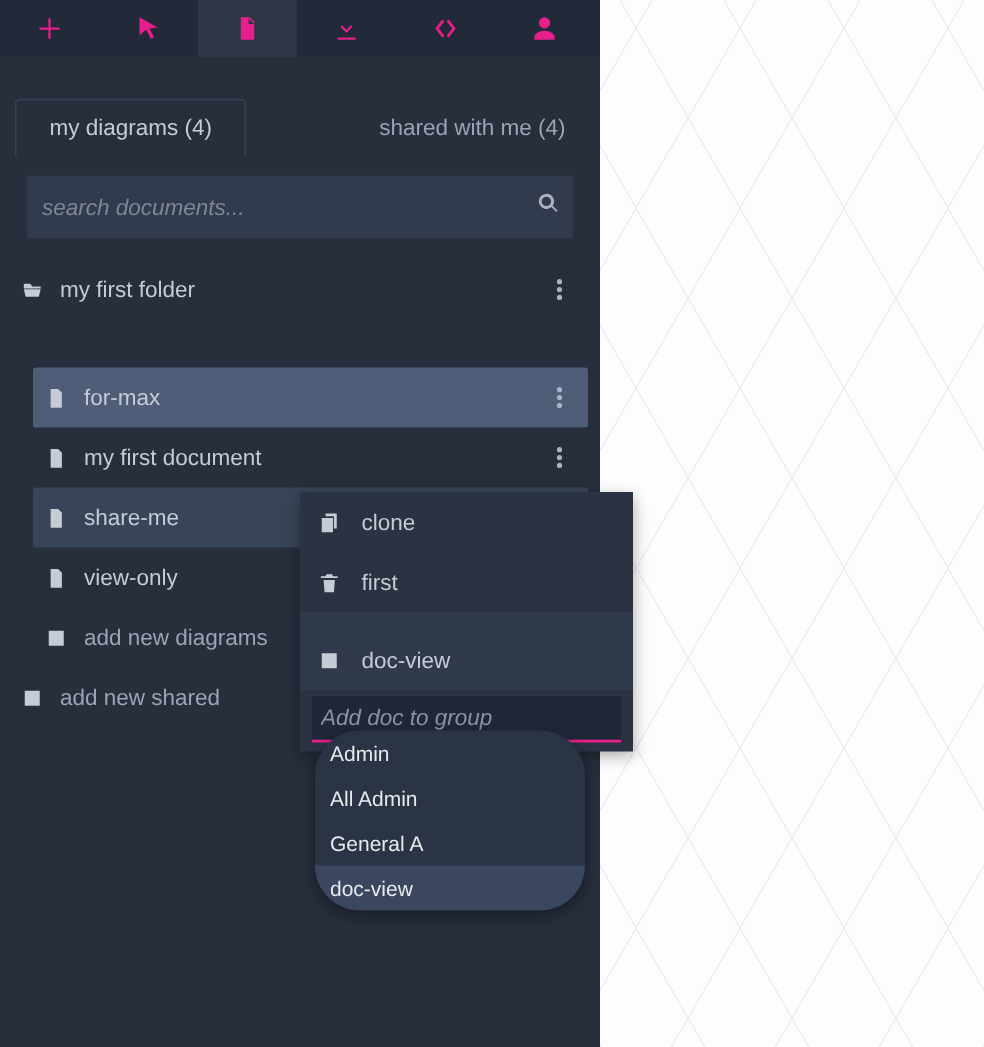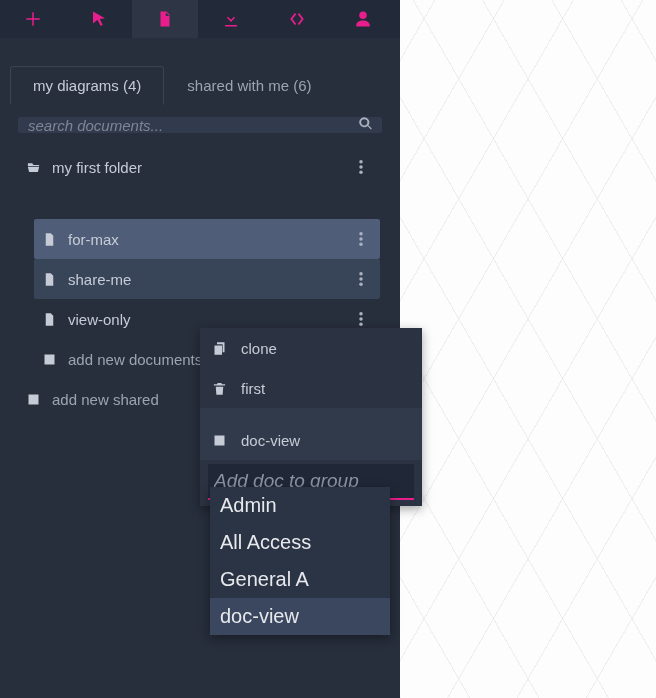--- a/index.html
+++ b/index.html
@@ -48,53 +48,53 @@
   }
   .toolbar .tbtn{
     width:66px;height:38px;
     display:flex;align-items:center;justify-content:center;
     color:var(--accent);
     cursor:pointer;
   }
   .toolbar .tbtn.active{background:var(--bg2);}
   .toolbar svg{width:18px;height:18px;fill:var(--accent);}
   .tabs{
-    display:flex;gap:0;margin:28px 0 12px 10px;
+    display:flex;gap:17px;margin:28px 0 12px 10px;justify-content:space-between;
   }
   .tab{
     padding:10px 22px;
     color:var(--text);
     border:1px solid transparent;
     font-size:15px;
     cursor:pointer;
     border-radius:3px 3px 0 0;
   }
   .tab.active{
     border:1px solid var(--tab-border);
     border-bottom:1px solid var(--bg);
     color:var(--text-light);
   }
   .searchwrap{
     margin:0 18px 14px 18px;
     background:#323b4d;
     border-radius:2px;
     display:flex;align-items:center;
-    height:16px;
+    height:42px;
   }
   .searchwrap input{
     flex:1;background:transparent;border:0;outline:0;
     color:var(--text-light);
     font-style:italic;font-size:15px;
     padding:6px 10px;
   }
   .searchwrap input::placeholder{color:#7d8696;font-style:italic;}
   .searchwrap .mag{
     width:34px;text-align:center;color:#aab1bf;
   }
-  .tree{padding:0 20px;}
+  .tree{padding:0 8px;}
   .row{
     display:flex;align-items:center;
     height:40px;
     padding:0 8px 0 2px;
     font-size:15px;
     color:var(--text-light);
     border-radius:2px;
     position:relative;
   }
   .row .ricon{width:22px;display:flex;justify-content:center;margin-right:8px;}
@@ -126,35 +126,36 @@
   }
   .ctxmenu .mi svg{width:15px;height:15px;fill:#c6ccd6;}
   .ctxmenu .sep{height:12px;background:var(--menu2);}
   .ctxmenu .mi.group{background:var(--menu2);}
   .ctxmenu .addgroup{
     margin:4px 8px 6px 8px;
     border-bottom:2px solid var(--accent);
   }
   .ctxmenu .addgroup input{
     width:100%;background:#202838;border:0;outline:0;
-    color:var(--text-light);font-style:italic;font-size:19px;
+    color:var(--text-light);font-style:italic;font-size:15px;
     padding:6px 6px;
   }
   .ctxmenu .addgroup input::placeholder{color:#8a93a3;font-style:italic;}
   
   .poplist{
     position:absolute;
     left:210px;top:487px;
     width:180px;
     background:var(--pop);
     box-shadow:0 3px 10px rgba(0,0,0,.4);
     color:var(--white);
-    font-size:20px;
+    font-size:14px;
     max-height:210px;
     overflow:hidden;
+    border-radius:30px;
   }
   .poplist .pi{
     padding:7px 10px;
     cursor:pointer;
   }
   .poplist .pi.hover{background:var(--pop-hover);}
   
   
 </style>
 </head>
@@ -192,21 +193,21 @@
     </div>
     <div class="tbtn">
       <svg viewBox="0 0 24 24">
           <path d="M12 12a5 5 0 100-10 5 5 0 000 10zm0 2c-5 0-9 2.5-9 6v2h18v-2c0-3.5-4-6-9-6z"></path>
         </svg>
     </div>
   </div>
 
   <div class="tabs">
     <div class="tab active">my diagrams (4)</div>
-    <div class="tab">shared with me (6)</div>
+    <div class="tab">shared with me (4)</div>
   </div>
 
   <div class="searchwrap">
     <input placeholder="search documents..." style="">
     <div class="mag">
       <svg width="15" height="15" viewBox="0 0 24 24" fill="#aab1bf">
           <path d="M10 2a8 8 0 105.3 14l5.4 5.4 1.4-1.4-5.4-5.4A8 8 0 0010 2zm0 3a5 5 0 110 10 5 5 0 010-10z"></path>
         </svg>
     </div>
   </div>
@@ -237,20 +238,35 @@
       <span>for-max</span>
       <span class="dots">
           <svg viewBox="0 0 4 16">
             <circle cx="2" cy="2" r="2"></circle>
             <circle cx="2" cy="8" r="2"></circle>
             <circle cx="2" cy="14" r="2"></circle>
           </svg>
         </span>
     </div>
 
+    <div class="row indent">
+      <span class="ricon">
+          <svg viewBox="0 0 24 24">
+            <path d="M6 2h8l4 4v16H6z"></path>
+          </svg>
+        </span>
+      <span>my first document</span>
+      <span class="dots">
+          <svg viewBox="0 0 4 16">
+            <circle cx="2" cy="2" r="2"></circle>
+            <circle cx="2" cy="8" r="2"></circle>
+            <circle cx="2" cy="14" r="2"></circle>
+          </svg>
+        </span>
+    </div>
 
     <div class="row indent sel2">
       <span class="ricon">
           <svg viewBox="0 0 24 24">
             <path d="M6 2h8l4 4v16H6z"></path>
           </svg>
         </span>
       <span>share-me</span>
       <span class="dots">
           <svg viewBox="0 0 4 16">
@@ -276,21 +292,21 @@
           </svg>
         </span>
     </div>
 
     <div class="row indent add">
       <span class="ricon">
           <svg viewBox="0 0 24 24">
             <path d="M4 4h16v16H4zM11 8h2v3h3v2h-3v3h-2v-3H8v-2h3z"></path>
           </svg>
         </span>
-      <span>add new documents</span>
+      <span>add new diagrams</span>
     </div>
 
     <div class="row add">
       <span class="ricon">
           <svg viewBox="0 0 24 24">
             <path d="M4 4h16v16H4zM11 8h2v3h3v2h-3v3h-2v-3H8v-2h3z"></path>
           </svg>
         </span>
       <span>add new shared</span>
     </div>
@@ -317,16 +333,16 @@
       </svg>
     <span>doc-view</span>
   </div>
   <div class="addgroup">
     <input placeholder="Add doc to group" style="">
   </div>
 </div>
 
 <div class="poplist">
   <div class="pi">Admin</div>
-  <div class="pi">All Access</div>
+  <div class="pi">All Admin</div>
   <div class="pi">General A</div>
   <div class="pi hover">doc-view</div>
 </div>
 
 </body></html>

